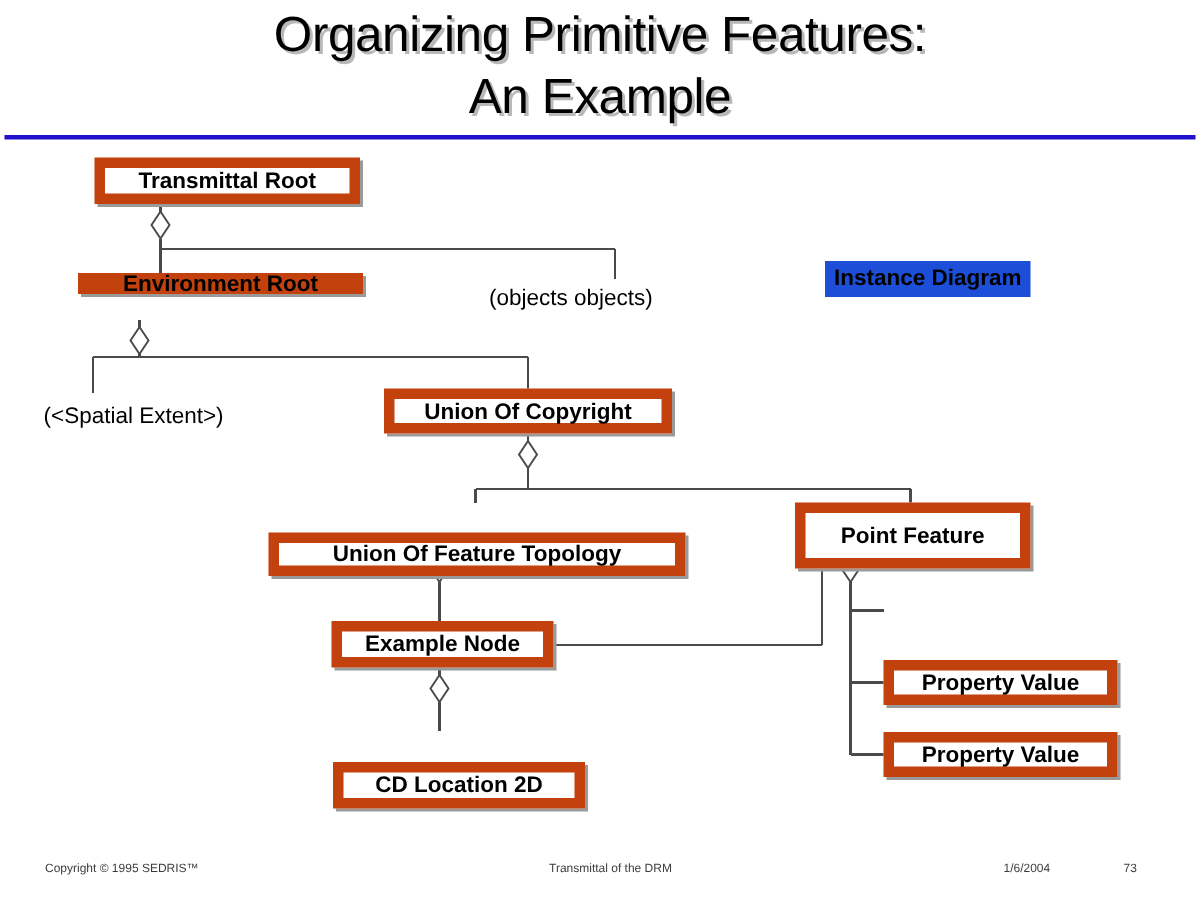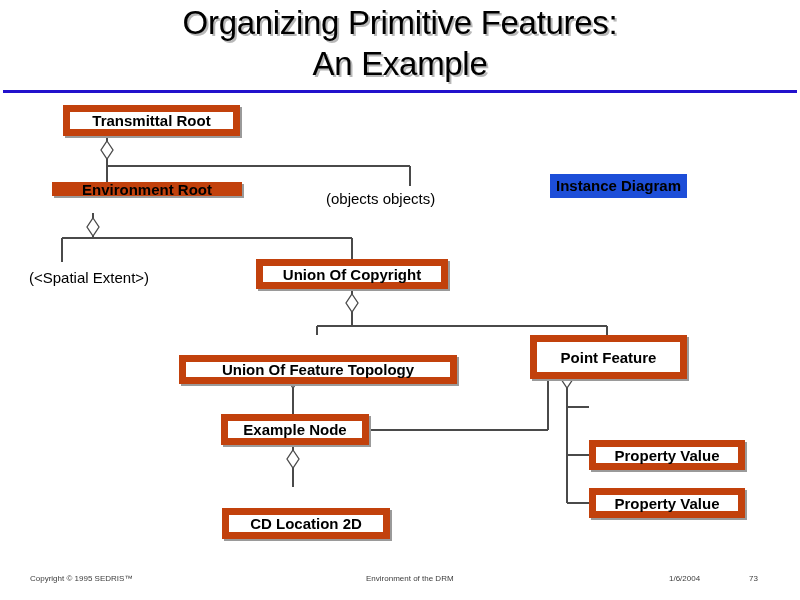--- a/index.html
+++ b/index.html
@@ -183,17 +183,17 @@
 
   <div class="node" style="left:589px; top:488px; width:156px; height:30px;">Property Value</div>
 
   <div class="annotation" style="left:326px; top:190px;">(objects objects)</div>
 
   <div class="annotation" style="left:29px; top:269px;">(&lt;Spatial Extent&gt;)</div>
 
   <div id="instance-diagram" style="left:550px; top:174px;">Instance Diagram</div>
 
   <div class="footer-text" id="footer-copyright">Copyright © 1995 SEDRIS™</div>
-  <div class="footer-text" id="footer-center">Environment of the DRM</div>
+  <div class="footer-text" id="footer-center">Transmittal of the DRM</div>
   <div class="footer-text" id="footer-date">1/6/2004</div>
   <div class="footer-text" id="footer-page">73</div>
 
 </div>
 
 </body></html>

